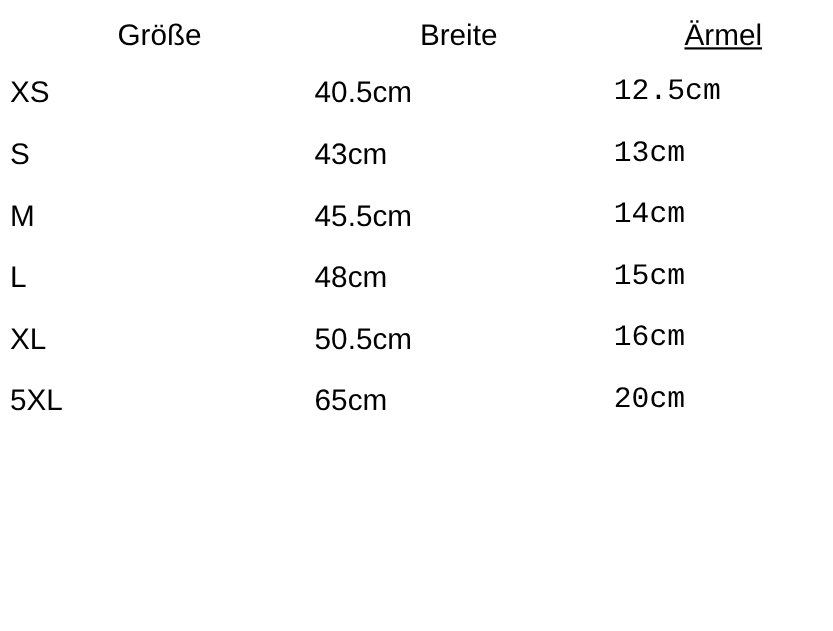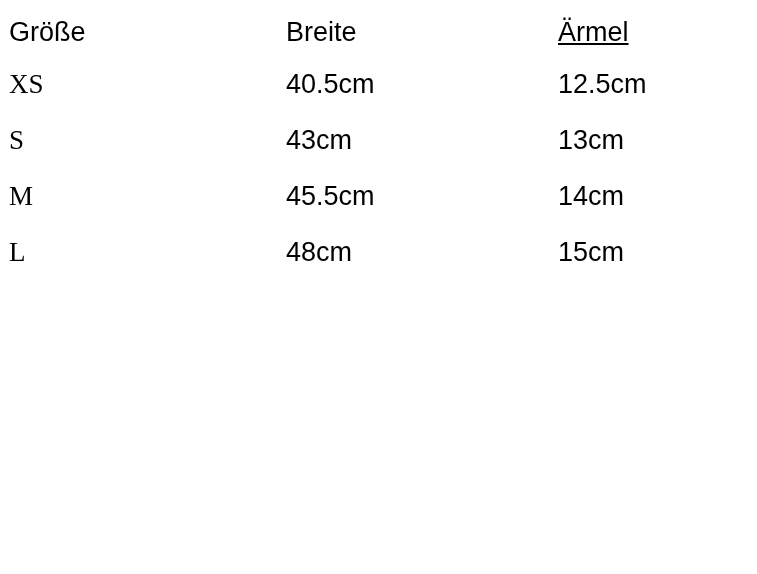--- a/index.html
+++ b/index.html
@@ -34,24 +34,24 @@
     white-space: nowrap;
   }
   .size-table thead th {
     padding-top: 8px;
     height: 48px;
   }
   .cell-pad {
     display: block;
     padding-left: 9px;
   }
-  thead .cell-pad { padding-left: 9px; }
-  tbody tr td:nth-child(1) .cell-pad { padding-left: 9px; font-family: Liberation Serif, serif; }
+  thead .cell-pad { padding-left: 9px; text-align: center; }
+  tbody tr td:nth-child(1) .cell-pad { padding-left: 9px; }
   tbody tr td:nth-child(2) .cell-pad { padding-left: 5px; }
-  tbody tr td:nth-child(3) .cell-pad { padding-left: 10px; }
+  tbody tr td:nth-child(3) .cell-pad { padding-left: 10px; font-family: Liberation Mono, monospace; }
   thead tr th:nth-child(2) .cell-pad { padding-left: 5px; }
   thead tr th:nth-child(3) .cell-pad { padding-left: 10px; text-decoration: underline; }
 </style>
 </head>
 <body>
 
 <table class="size-table">
   <colgroup>
     <col class="c0">
     <col class="c1">
@@ -108,14 +108,36 @@
       <td>
           <span class="cell-pad">L</span>
         </td>
       <td>
           <span class="cell-pad">48cm</span>
         </td>
       <td>
           <span class="cell-pad">15cm</span>
         </td>
     </tr>
+    <tr>
+      <td>
+          <span class="cell-pad">XL</span>
+        </td>
+      <td>
+          <span class="cell-pad">50.5cm</span>
+        </td>
+      <td>
+          <span class="cell-pad">16cm</span>
+        </td>
+    </tr>
+    <tr>
+      <td>
+          <span class="cell-pad">5XL</span>
+        </td>
+      <td>
+          <span class="cell-pad">65cm</span>
+        </td>
+      <td>
+          <span class="cell-pad">20cm</span>
+        </td>
+    </tr>
   </tbody>
 </table>
 
 </body></html>

